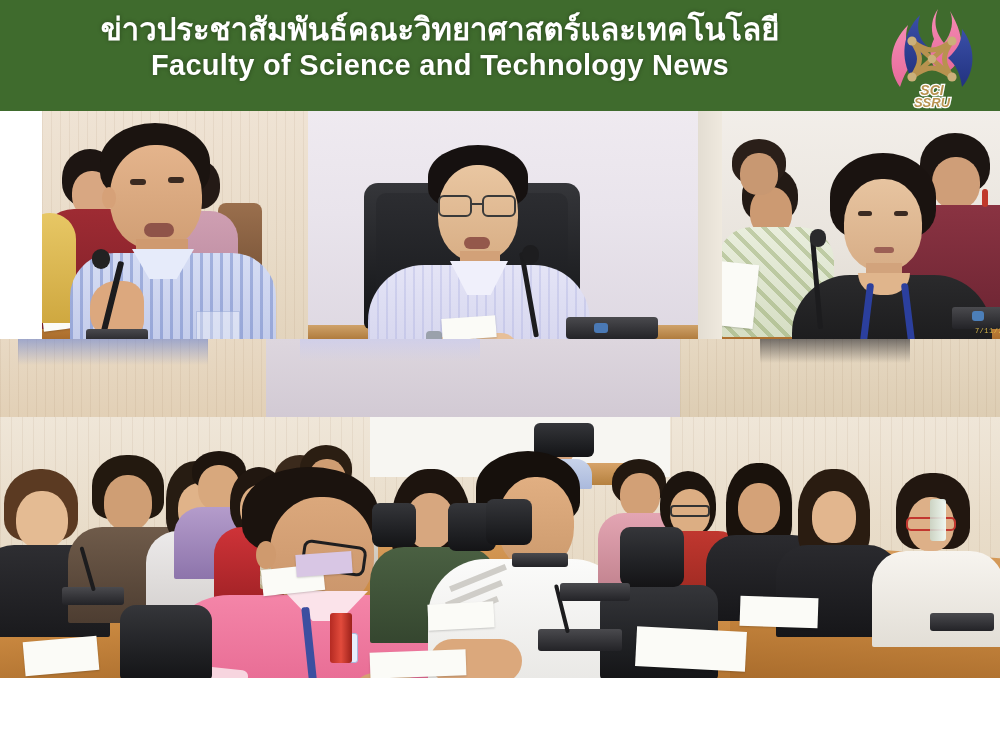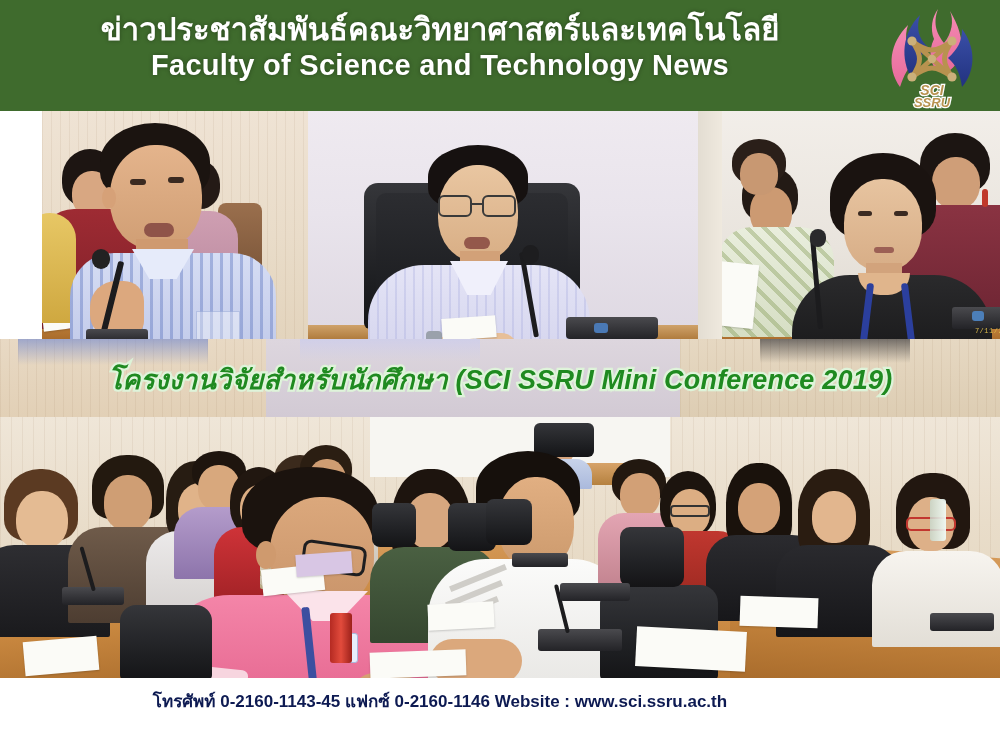--- a/index.html
+++ b/index.html
@@ -404,21 +404,20 @@
 
     <div style="position:absolute; left:18px; top:0; width:190px; height:26px;
       background:linear-gradient(180deg, rgba(120,140,205,.65), rgba(120,140,205,0));"></div>
     <div style="position:absolute; left:300px; top:0; width:180px; height:22px;
       background:linear-gradient(180deg, rgba(205,205,235,.8), rgba(205,205,235,0));"></div>
     <div style="position:absolute; left:760px; top:0; width:150px; height:24px;
       background:linear-gradient(180deg, rgba(40,40,45,.6), rgba(40,40,45,0));"></div>
   </div>
 
   <div id="title-overlay">
-    <div class="title-line line2">โครงงานวิจัยสำหรับนักศึกษา  (SCI SSRU Mini Conference 2019)</div>
   </div>
 
   <div id="photo-bottom">
     <div class="wall-warm" style="background:
         repeating-linear-gradient(90deg, rgba(150,118,86,.10) 0 1px, rgba(255,255,255,0) 1px 11px),
         linear-gradient(180deg,#efe6d8 0%, #e9ddca 40%, #e2d3ba 100%);"></div>
 
     <div style="position:absolute; left:370px; top:0; width:300px; height:60px; background:#f7f6f2;"></div>
 
     <div class="tabletop" style="left:-30px; top:140px; width:560px; height:130px; transform:skewY(-5deg);"></div>
@@ -565,18 +564,17 @@
     <div class="paper" style="left:262px; top:150px; width:62px; height:26px; transform:rotate(-6deg);"></div>
     <div class="paper" style="left:296px; top:136px; width:56px; height:22px; transform:rotate(-4deg); background:#d8c6e4;"></div>
 
     <div style="position:absolute; left:330px; top:196px; width:22px; height:50px; background:linear-gradient(90deg,#b52a22,#e24b3c,#9c211a); border-radius:3px;"></div>
 
     <div style="position:absolute; left:930px; top:82px; width:16px; height:42px; background:linear-gradient(90deg,rgba(200,220,210,.8),rgba(240,250,245,.95)); border-radius:3px;"></div>
   </div>
 
   <div id="footer">
     <div id="footer-text">
-      <div class="ft-line2">โทรศัพท์ 0-2160-1143-45 แฟกซ์ 0-2160-1146 Website : www.sci.ssru.ac.th</div>
     </div>
 
   </div>
 
 </div>
 
 </body></html>

